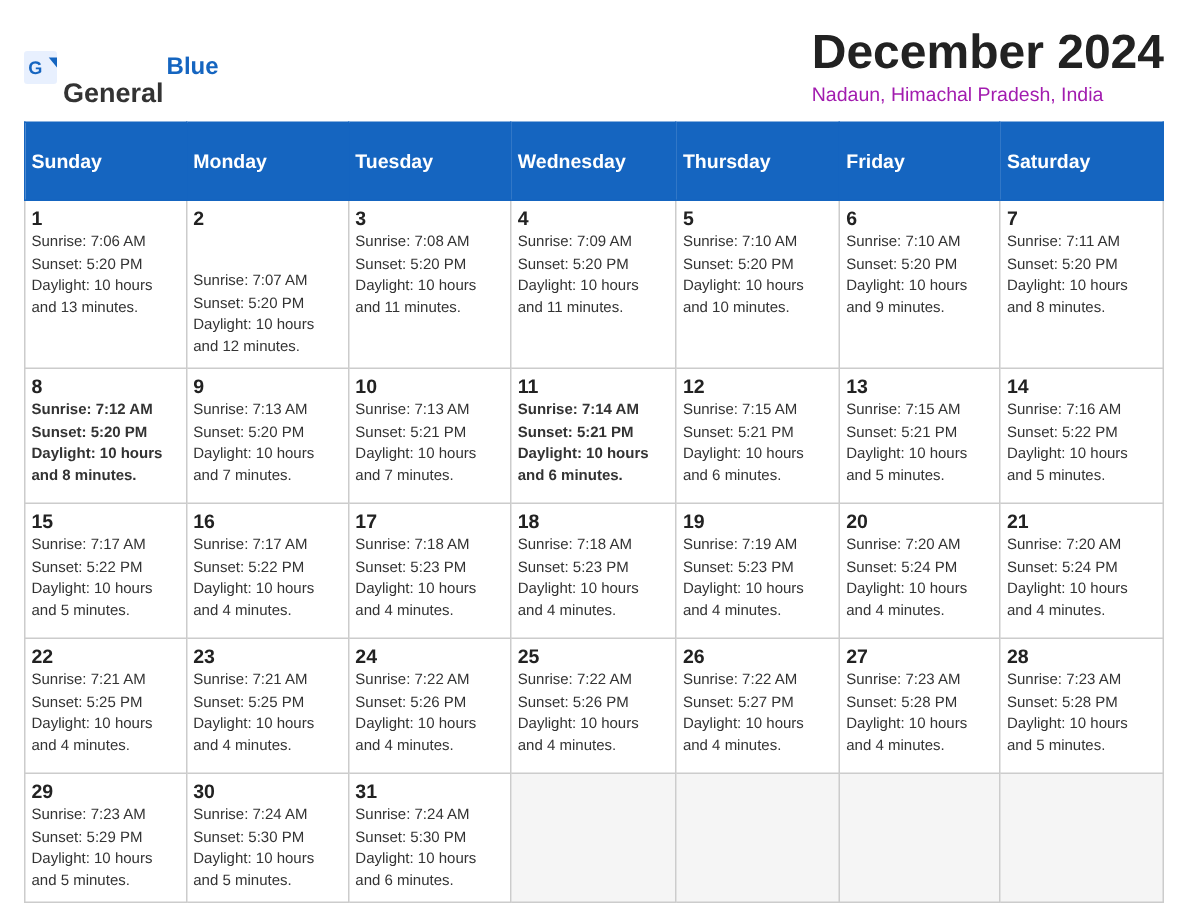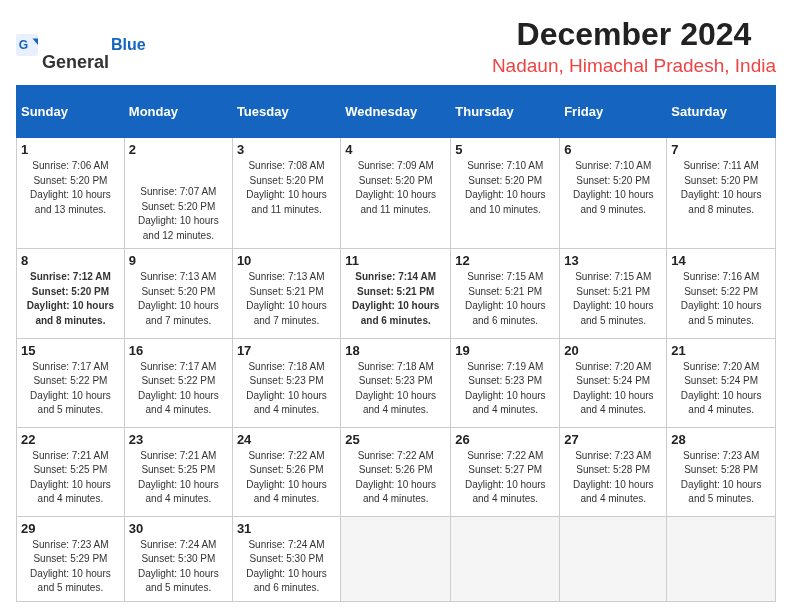--- a/index.html
+++ b/index.html
@@ -35,30 +35,30 @@
       display: flex;
       align-items: center;
       gap: 2px;
     }
     .logo-icon {
       width: 22px;
       height: 22px;
       margin-right: 2px;
     }
     .title-section {
-      text-align: center;
+      text-align: left;
     }
     .month-title {
       font-size: 32px;
       font-weight: bold;
       color: #222;
     }
     .location {
-      font-size: 19px;
-      color: #ef4444;
+      font-size: 13px;
+      color: #a21caf;
       margin-top: 2px;
     }
     .calendar {
       flex: 1;
       border-collapse: collapse;
       width: 100%;
       font-size: 10.5px;
     }
     .calendar th {
       background: #1565c0;
@@ -84,21 +84,20 @@
       font-size: 13px;
       font-weight: bold;
       color: #222;
       display: block;
       margin-bottom: 2px;
     }
     .day-info {
       color: #333;
       font-size: 10px;
       line-height: 1.45;
-      text-align: center;
     }
     .last-row td {
       height: 72px;
     }
   </style>
 </head>
 <body>
 
 <div class="page">
   <div class="header">

